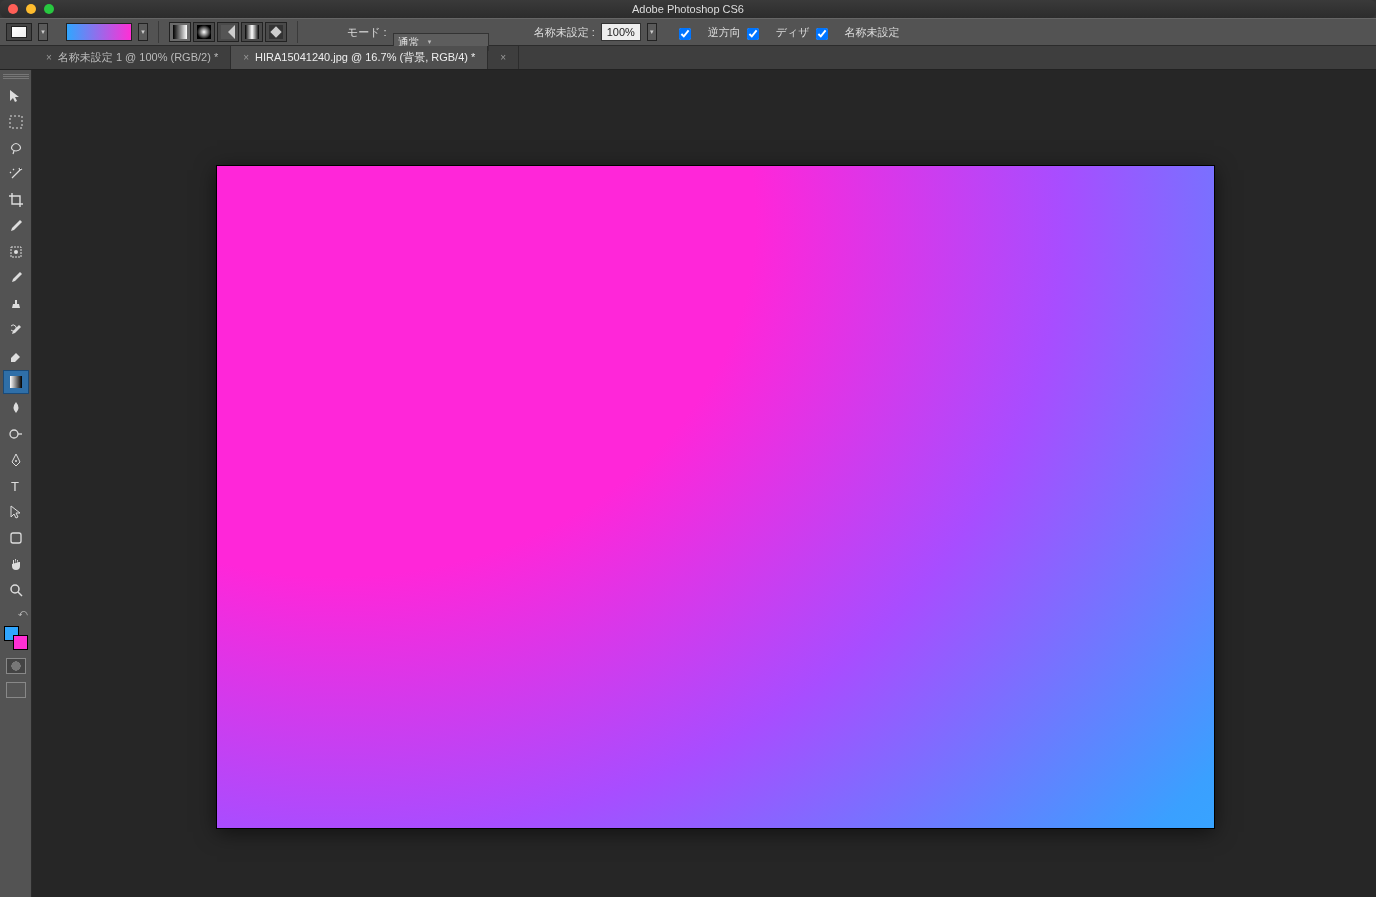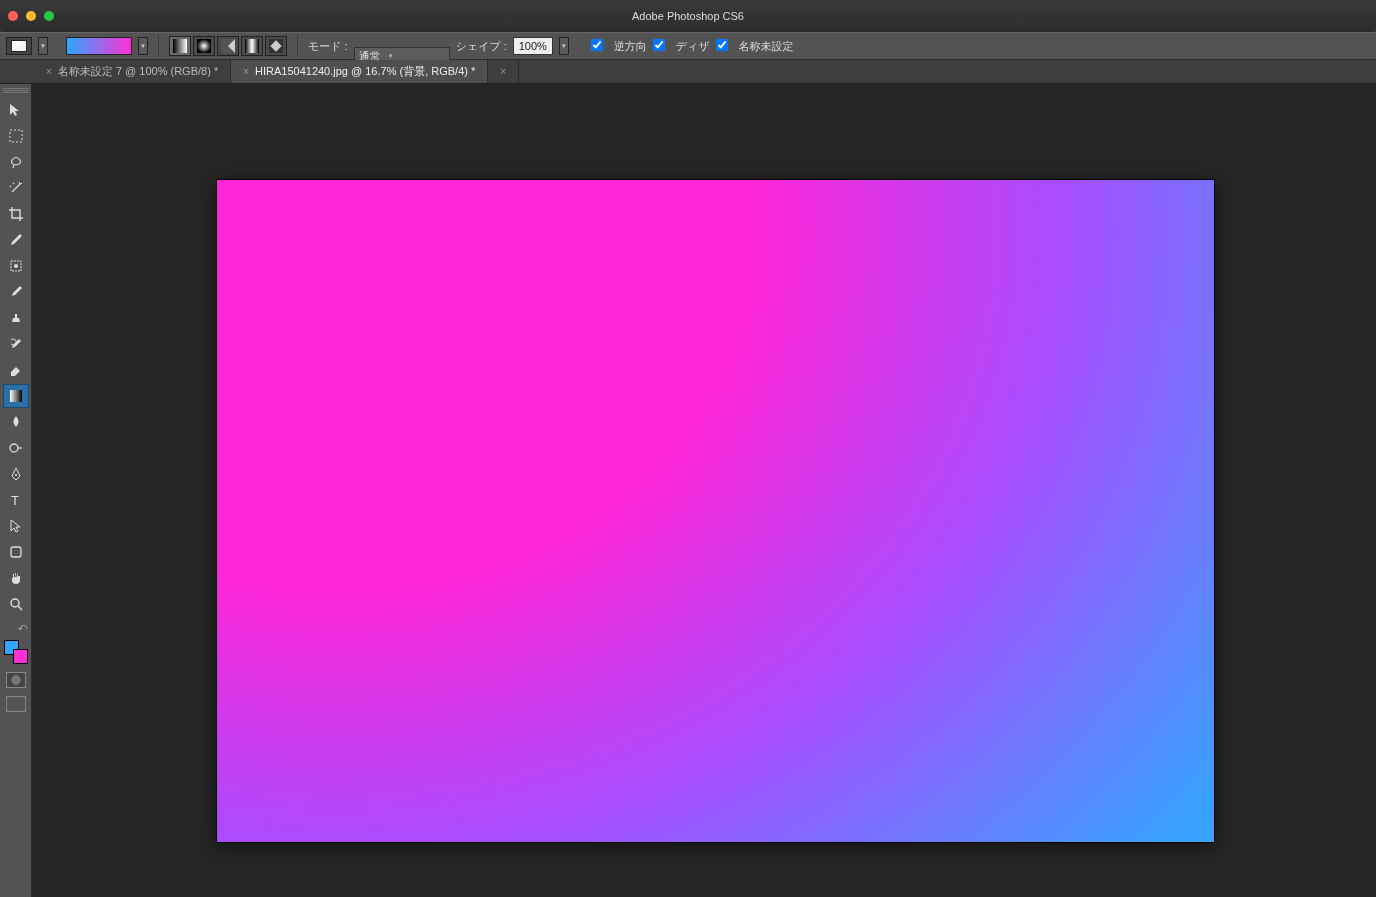--- a/index.html
+++ b/index.html
@@ -1,40 +1,40 @@
 <!DOCTYPE html>
 <html><head>
 <meta charset="utf-8">
 <style>
 * { margin:0; padding:0; box-sizing:border-box; font-family:"Hiragino Kaku Gothic Pro","Meiryo",sans-serif; user-select:none; }
 html,body { width:1376px; height:897px; overflow:hidden; background:#343434; }
 
 
-.titlebar { height:32px; background:linear-gradient(#3a3a3a,#2c2c2c); display:flex; align-items:center; position:relative;border-radius:6px; }
+.titlebar { height:18px; background:linear-gradient(#3a3a3a,#2c2c2c); display:flex; align-items:center; position:relative;border-radius:6px; }
 .traffic { display:flex; gap:8px; margin-left:8px; }
 .traffic span { width:10px; height:10px; border-radius:50%; display:block; }
 .tl-close{background:#ff5f57;} .tl-min{background:#febc2e;} .tl-max{background:#28c840;}
 .titlebar .title { position:absolute; left:0; right:0; text-align:center; font-size:11px; color:#ddd; pointer-events:none; }
 
 
 .options { height:28px; background:#535353; border-top:1px solid #666; border-bottom:1px solid #2b2b2b; display:flex; align-items:center; padding:0 6px; gap:6px; font-size:11px; color:#ddd; }
 .swatch-well { width:26px; height:18px; background:#444; border:1px solid #222; position:relative; display:flex; align-items:center; justify-content:center;}
 .swatch-well .fg { width:16px; height:12px; background:linear-gradient(135deg,#fff,#eee); border:1px solid #222;}
 .dd-caret { width:10px; height:18px; border:1px solid #222; background:#5a5a5a; display:flex; align-items:center; justify-content:center; font-size:7px; color:#ccc; }
 .grad-preview { width:66px; height:18px; background:linear-gradient(90deg,#30a6ff,#ff2fd5); border:1px solid #222; }
 .sep { width:1px; height:22px; background:#3a3a3a; margin:0 4px; }
 .grad-type { display:flex; gap:2px; }
 .grad-type .gt { width:22px; height:20px; border:1px solid #222; background:#4a4a4a; display:flex; align-items:center; justify-content:center; }
 .grad-type .gt.active { background:#6a6a6a; }
 .gt svg { display:block; }
-.label { color:#ddd; font-size:11px; }
+.label { color:#ddd; font-size:11px;margin-left:39px; }
 .select { height:18px; background:#5d5d5d; border:1px solid #333; color:#ddd; font-size:11px; display:flex; align-items:center; padding:0 4px; gap:8px; }
 .select .arrow { font-size:7px; color:#bbb; }
 .numfield { width:40px; height:18px; background:#eee; border:1px solid #333; color:#222; font-size:11px; text-align:center; line-height:16px; }
-.chk { display:flex; align-items:flex-start; gap:11px; }
+.chk { display:flex; align-items:flex-end; gap:17px; }
 .chk input { width:12px; height:12px; }
 
 
 .tabstrip { height:24px; background:#3e3e3e; border-bottom:1px solid #222; display:flex; align-items:stretch; padding-left:34px; font-size:11px; color:#bbb; }
 .doctab { display:flex; align-items:center; gap:6px; padding:0 12px; border-right:1px solid #2c2c2c; white-space:nowrap; }
 .doctab.active { background:#4f4f4f; color:#eee; }
 .doctab .x { color:#999; font-size:10px; }
 
 
 .work { display:flex; height:calc(897px - 18px - 28px - 24px); }
@@ -121,42 +121,42 @@
           <rect x="3" y="3" width="8" height="8" fill="#ccc" transform="rotate(45 7 7)"></rect>
         </svg>
       </div>
   </div>
   <div class="sep"></div>
   <span class="label">モード :</span>
   <div class="select" style="width:96px;margin-top:20px;">
     <span>通常</span>
     <span class="arrow">▾</span>
   </div>
-  <span class="label">シェイプ :</span>
+  <span class="label">名称未設定 :</span>
   <div class="numfield">100%</div>
   <div class="dd-caret">▾</div>
   <div style="width:10px"></div>
   <label class="chk">
       <input type="checkbox" checked="" style="">
       <span>逆方向</span>
     </label>
   <label class="chk">
       <input type="checkbox" checked="" style="">
       <span>ディザ</span>
     </label>
   <label class="chk">
       <input type="checkbox" checked="" style="">
       <span>名称未設定</span>
     </label>
 </div>
 
 <div class="tabstrip">
   <div class="doctab">
     <span class="x">×</span>
-    <span>名称未設定 7 @ 100% (RGB/8) *</span>
+    <span>名称未設定 1 @ 100% (RGB/2) *</span>
   </div>
   <div class="doctab active">
     <span class="x">×</span>
     <span>HIRA15041240.jpg @ 16.7% (背景, RGB/4) *</span>
   </div>
   <div class="doctab">
     <span class="x">×</span>
   </div>
 </div>
 

